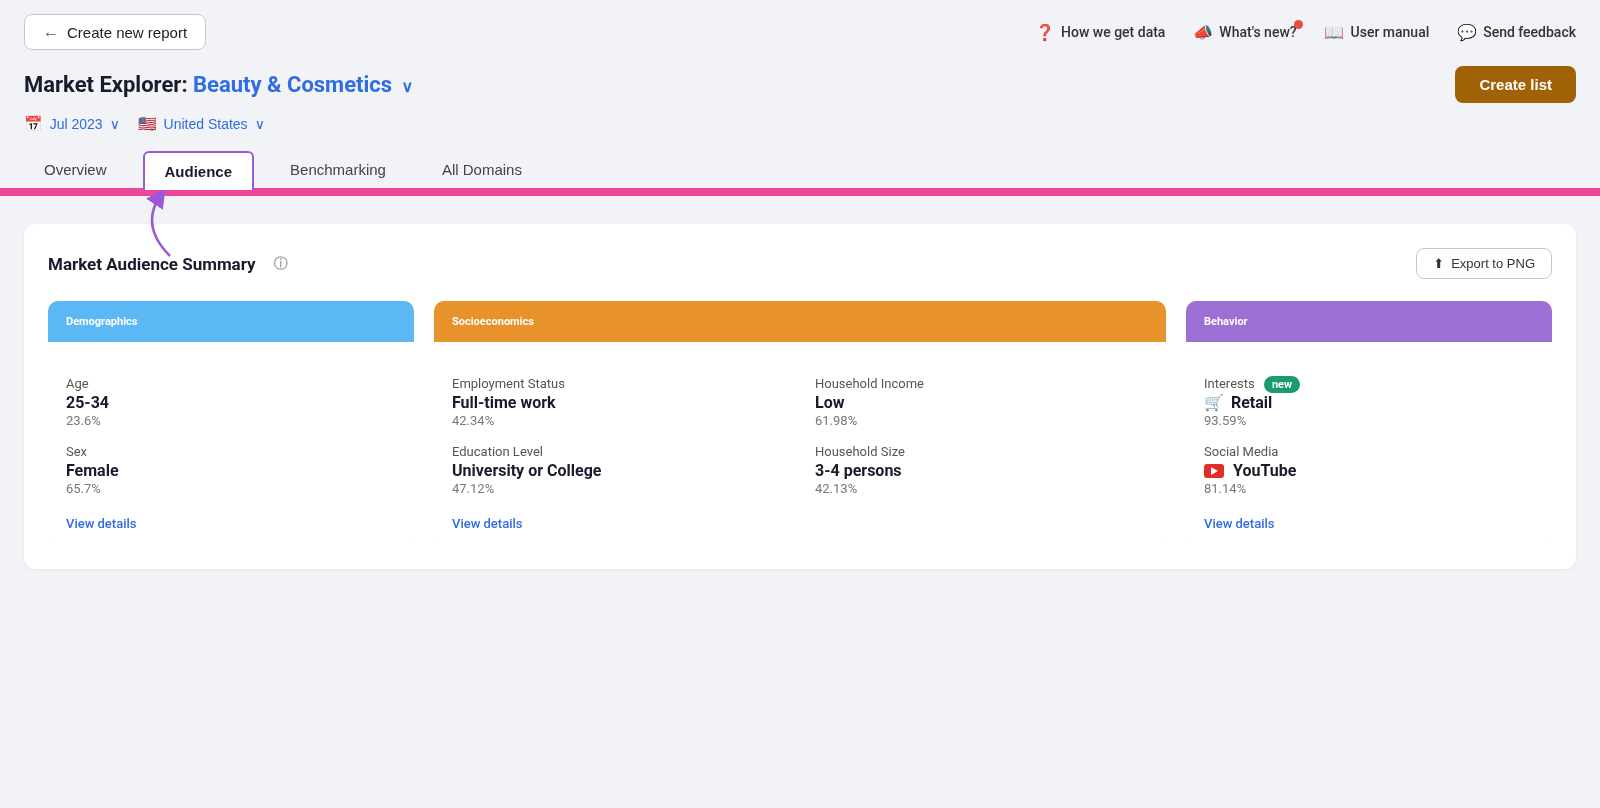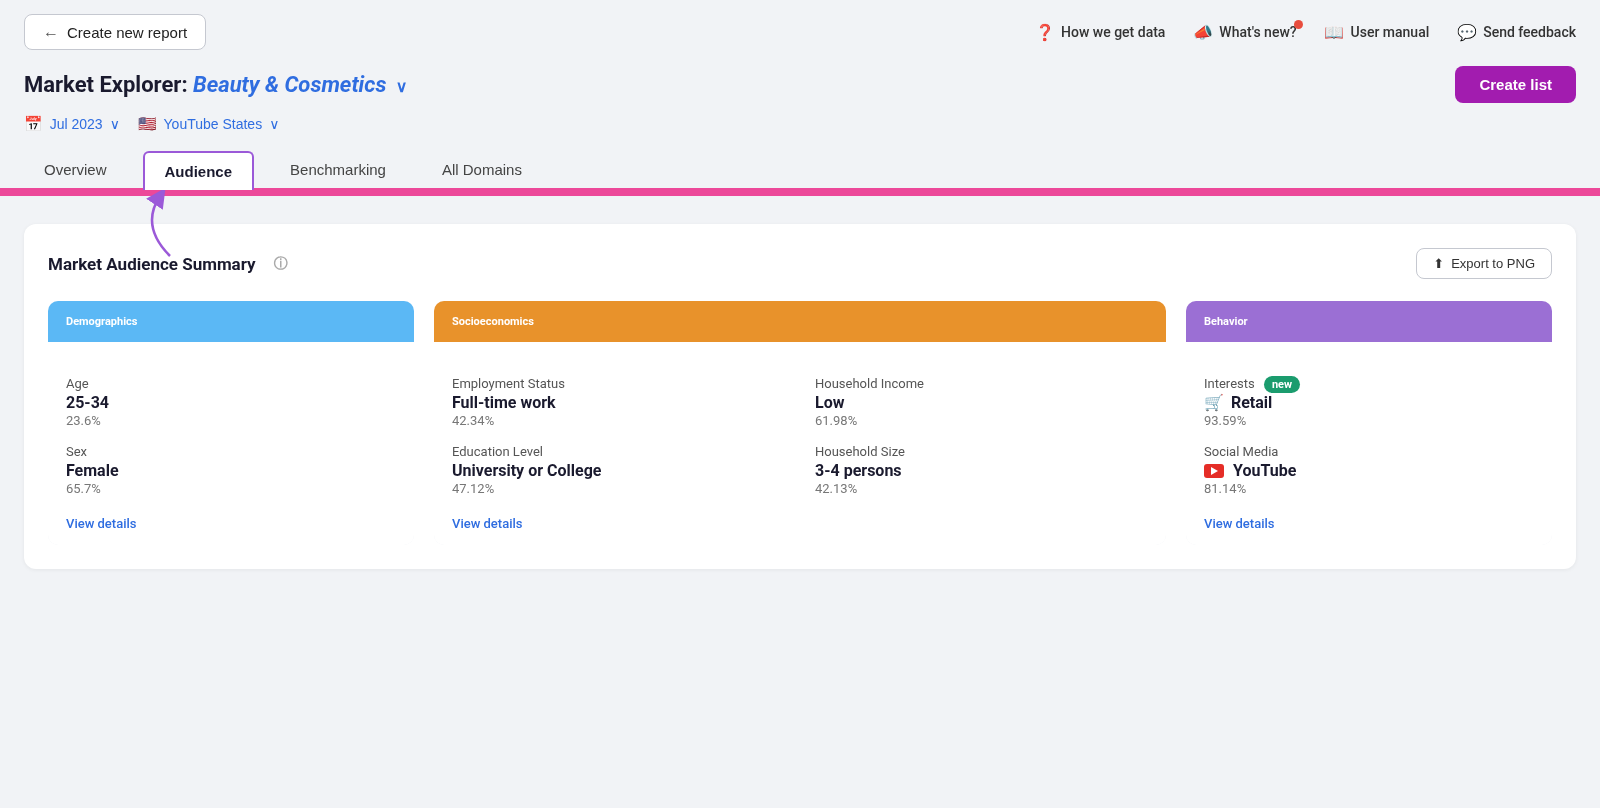--- a/index.html
+++ b/index.html
@@ -84,30 +84,29 @@
       justify-content: space-between;
     }
     .page-title {
       font-size: 22px;
       font-weight: 700;
       color: #1a1a2e;
     }
     .page-title .category-name {
       color: #2f6de0;
       font-weight: 700;
-      font-style: italic;
     }
     .chevron-down {
       display: inline-block;
       margin-left: 4px;
       font-size: 16px;
       color: #2f6de0;
     }
     .create-list-btn {
-      background: #a21caf;
+      background: #a16207;
       color: #fff;
       border: none;
       border-radius: 8px;
       padding: 10px 24px;
       font-size: 15px;
       font-weight: 600;
       cursor: pointer;
     }
     .filters-row {
       display: flex;
@@ -340,21 +339,21 @@
     <button class="create-list-btn">Create list</button>
   </div>
   <div class="filters-row">
     <button class="filter-btn">
       <span class="filter-icon">📅</span>
       <span>Jul 2023</span>
       <span>∨</span>
     </button>
     <button class="filter-btn">
       <span class="filter-icon">🇺🇸</span>
-      <span>YouTube States</span>
+      <span>United States</span>
       <span>∨</span>
     </button>
   </div>
 </div>
 
 <div class="tabs-row">
   <button class="tab-item">Overview</button>
   <button class="tab-item active">Audience</button>
   <button class="tab-item">Benchmarking</button>
   <button class="tab-item">All Domains</button>

